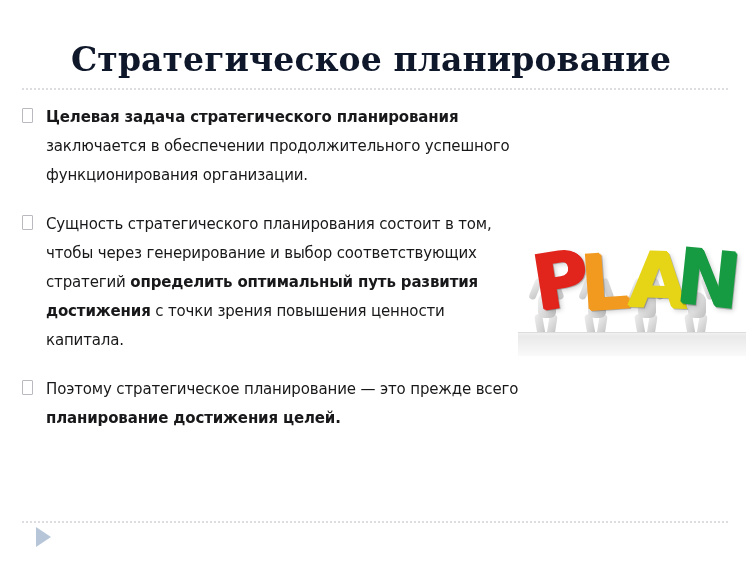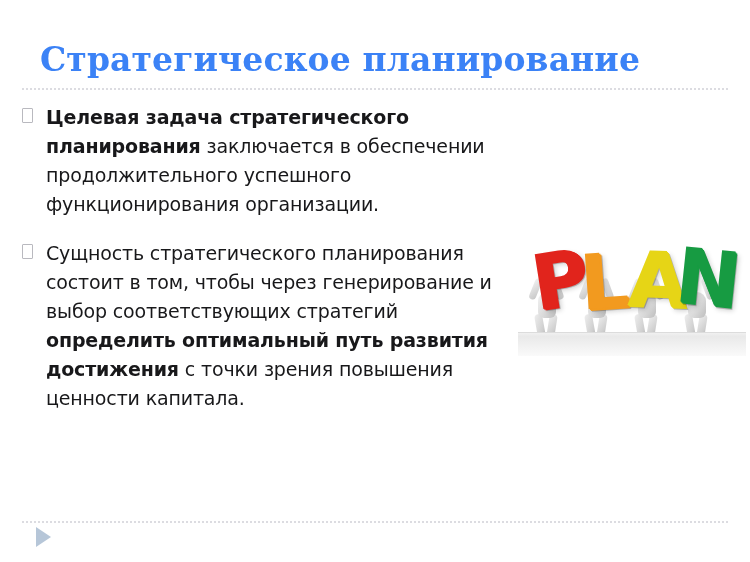--- a/index.html
+++ b/index.html
@@ -65,21 +65,21 @@
     left: 2px;
     top: 5px;
     width: 9px;
     height: 13px;
     border: 1px solid #b9b9bf;
     border-radius: 1px;
     background: transparent;
   }
   .bullet-text {
     font-family: "DejaVu Sans", sans-serif;
-    font-size: 19px;
+    font-size: 15px;
     line-height: 29px;
     color: #18181a;
     letter-spacing: -0.15px;
   }
   .bullet-text b {
     font-weight: bold;
   }
 
   
   .plan-image {
@@ -203,36 +203,40 @@
     border-top: 10px solid transparent;
     border-bottom: 10px solid transparent;
   }
 </style>
 </head>
 <body>
 
 <div class="slide" style="background: rgb(255, 255, 255);">
 
   <div class="title-block">
-    <div class="slide-title" style="color: #3b82f6;">Стратегическое планирование</div>
+    <div class="slide-title" style="color: #0f172a; margin-left: 31px;">Стратегическое планирование</div>
   </div>
   <div class="title-rule" style="border-top-color: rgb(220, 220, 225);"></div>
 
   <div class="body-col">
 
     <div class="bullet-row">
       <span class="bullet-marker"></span>
       <div class="bullet-text" style="color: rgb(24, 24, 26);"><b>Целевая задача стратегического планирования</b><span> заключается в обеспечении продолжительного успешного функционирования организации.</span></div>
     </div>
 
     <div class="bullet-row">
       <span class="bullet-marker"></span>
       <div class="bullet-text" style="color: rgb(24, 24, 26);"><span>Сущность стратегического планирования состоит в том, чтобы через генерирование и выбор соответствующих стратегий </span><b>определить оптимальный путь развития достижения</b><span> с точки зрения повышения ценности капитала.</span></div>
     </div>
 
+    <div class="bullet-row">
+      <span class="bullet-marker"></span>
+      <div class="bullet-text" style="color: rgb(24, 24, 26);"><span>Поэтому стратегическое планирование — это прежде всего </span><b>планирование достижения целей.</b></div>
+    </div>
 
   </div>
 
   <div class="plan-image">
     <div class="plan-stage">
 
       <div class="carrier" style="left:8px;">
         <span class="shadow"></span>
         <span class="leg l"></span>
           <span class="leg r"></span>

